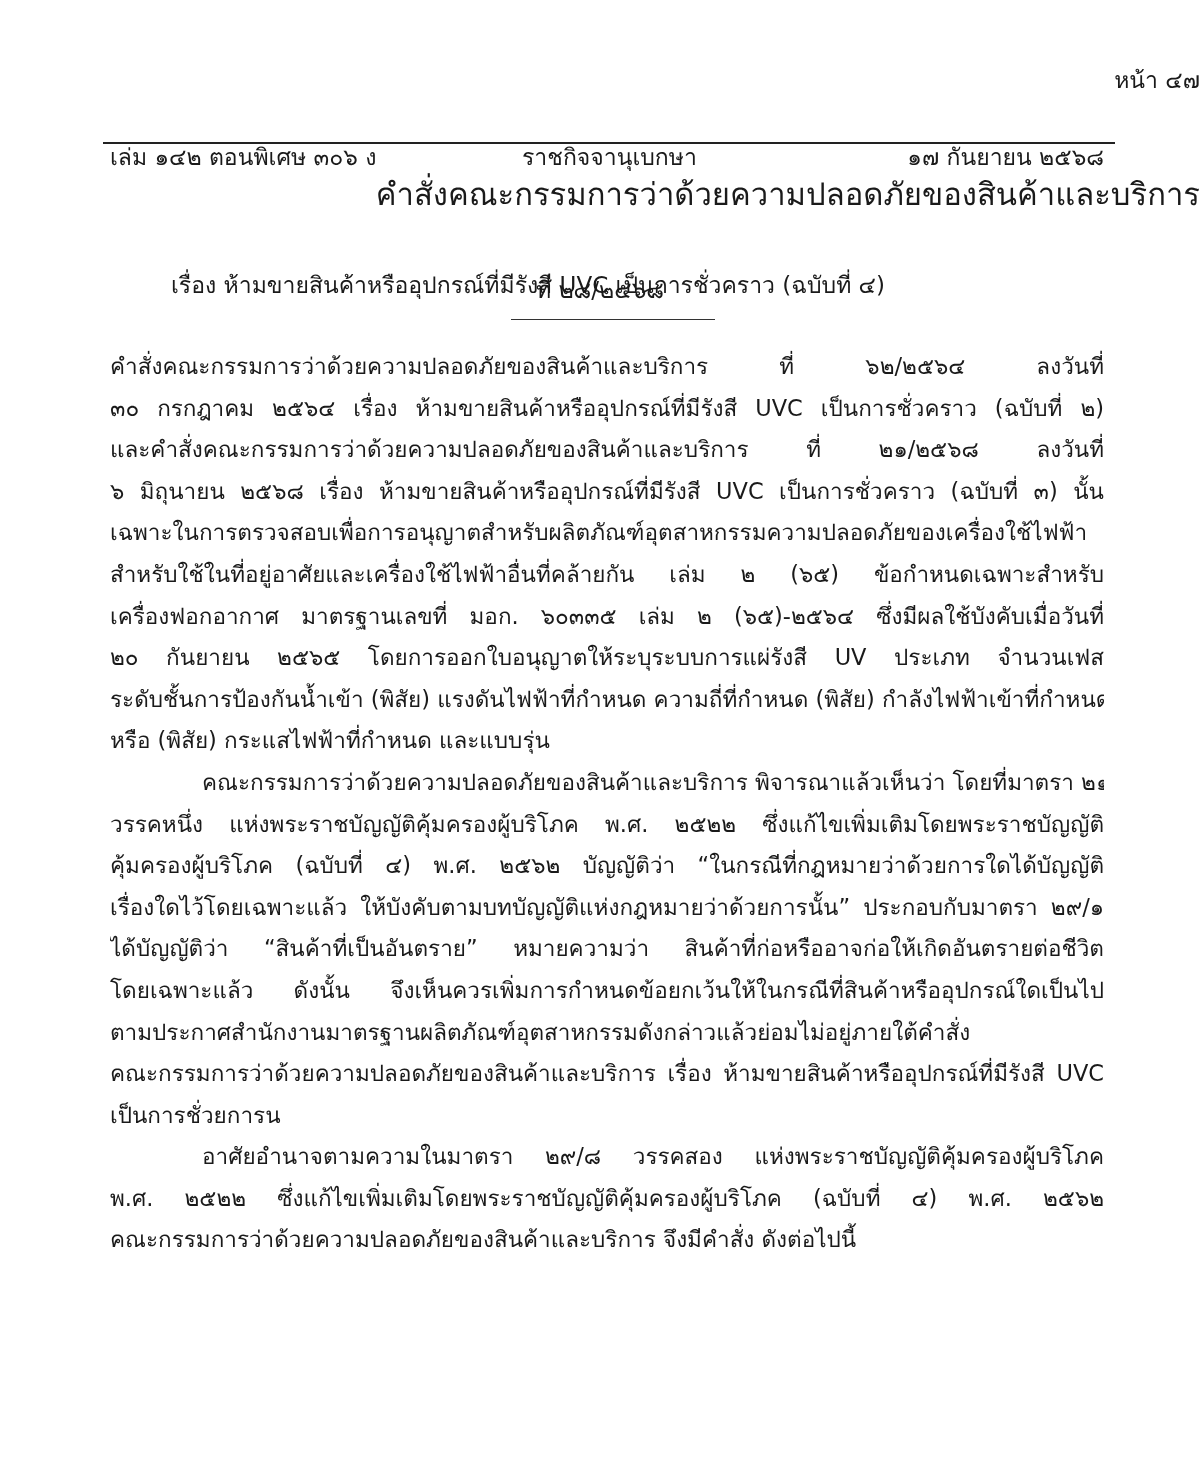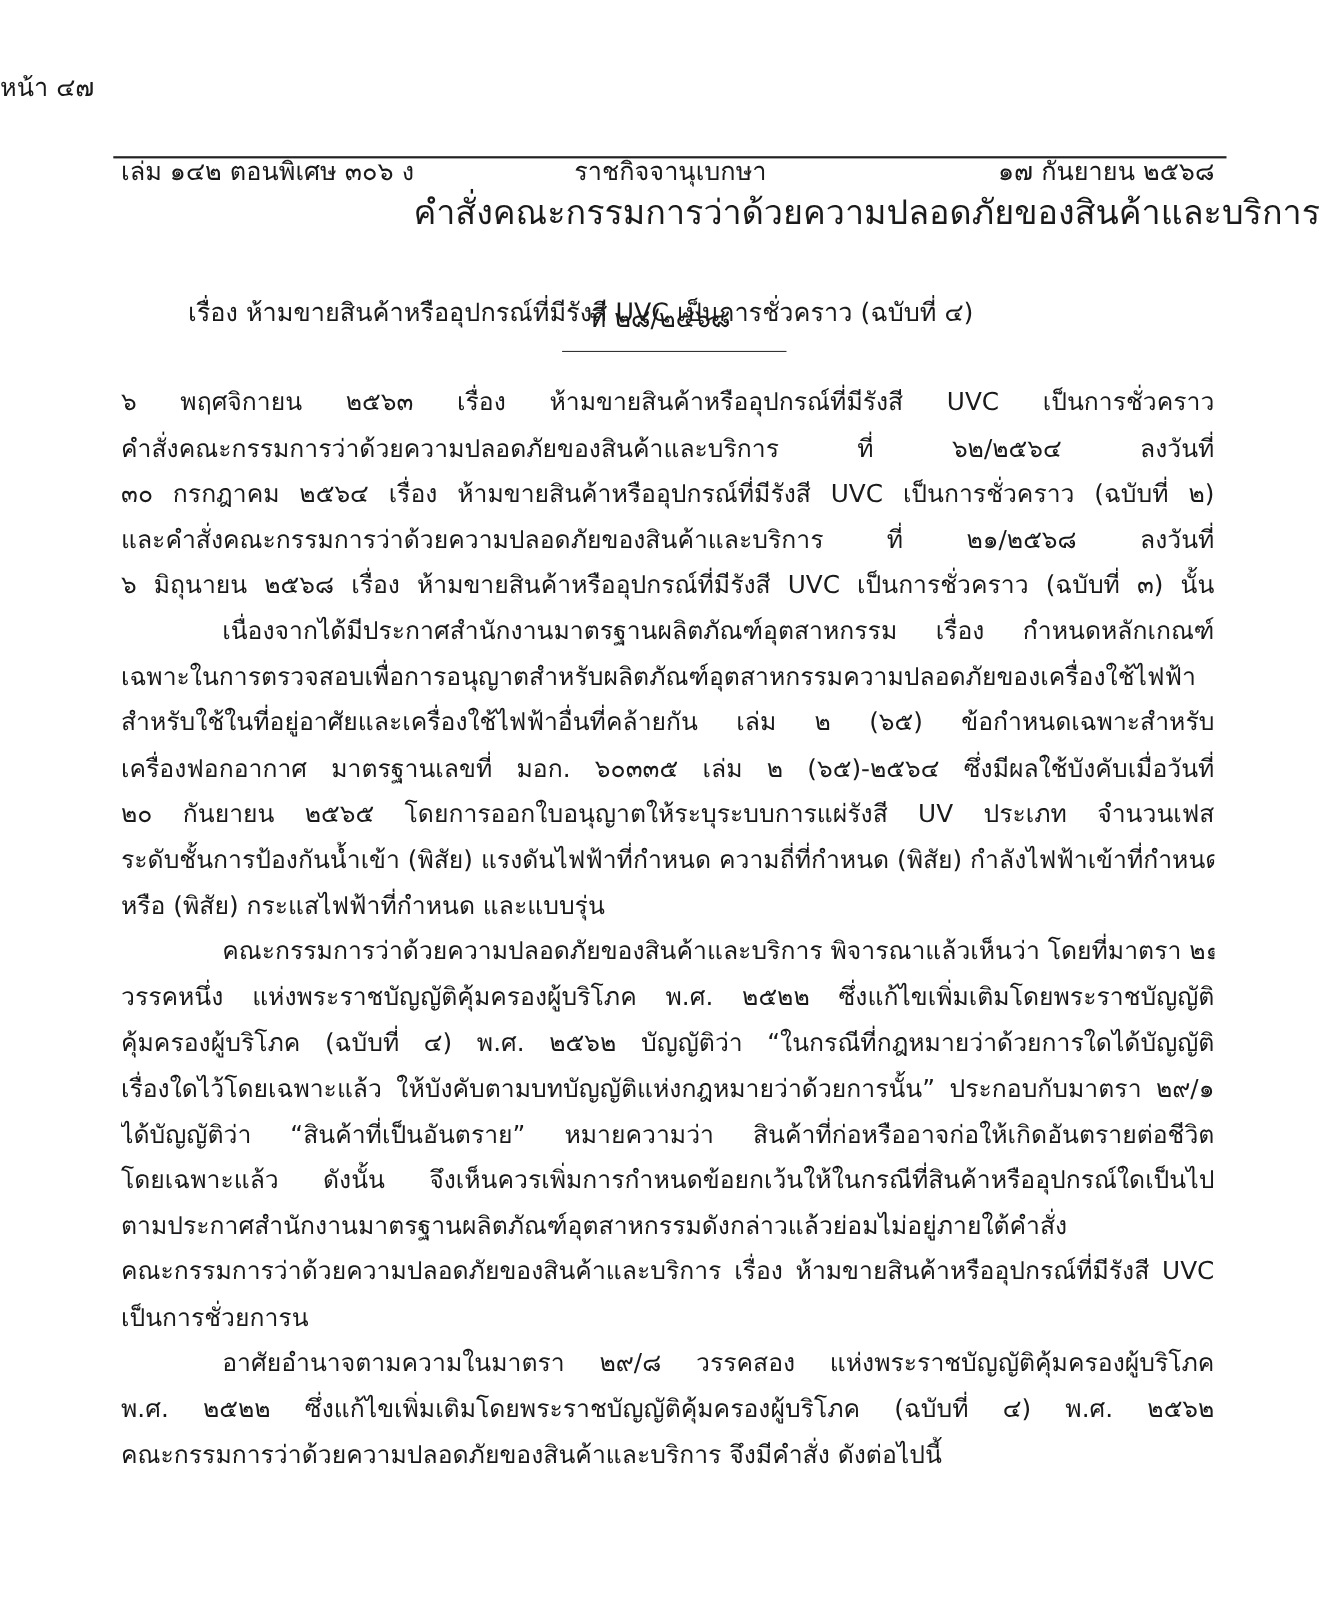--- a/index.html
+++ b/index.html
@@ -1,18 +1,18 @@
 <!DOCTYPE html>
 <html><head>
 <meta charset="utf-8">
 <style>
   html, body { margin: 0; padding: 0; background: #ffffff; }
   body { width: 1200px; height: 1463px; position: relative; overflow: hidden;
          font-family: "DejaVu Sans", "Liberation Sans", sans-serif; color: #1a1a1a; }
-  .page-number { position: absolute; top: 62px; left: 0; width: 1200px; text-align: left;
+  .page-number { position: absolute; top: 62px; left: 0; width: 1200px; text-align: right;
                  font-size: 23px; line-height: 36px; }
   .header-row { position: absolute; top: 102px; left: 110px; width: 1004px; height: 36px;
                 font-size: 23px; line-height: 36px; }
   .header-row span { position: absolute; top: 0; white-space: nowrap; margin-top: 37px; }
   .h-left { left: 0; }
   .h-center { left: 412px; }
   .h-right { right: 10px; }
   .header-rule { position: absolute; top: 142px; left: 103px; width: 1012px; height: 0;
                  border-top: 2.5px solid #222; }
   .title { position: absolute; top: 170px; left: 0; width: 1200px; text-align: right;
@@ -41,28 +41,26 @@
 </div>
 <div class="header-rule"></div>
 
 <div class="title">คำสั่งคณะกรรมการว่าด้วยความปลอดภัยของสินค้าและบริการ</div>
 <div class="order-no">ที่ ๒๘/๒๕๖๘</div>
 <div class="subject">เรื่อง ห้ามขายสินค้าหรืออุปกรณ์ที่มีรังสี UVC เป็นการชั่วคราว (ฉบับที่ ๔)</div>
 <div class="subject-rule"></div>
 
 <div class="body">
   <div>
-    <div class="line">๖ พฤศจิกายน ๒๕๖๓ เรื่อง ห้ามขายสินค้าหรืออุปกรณ์ที่มีรังสี UVC เป็นการชั่วคราว</div>
     <div class="line">คำสั่งคณะกรรมการว่าด้วยความปลอดภัยของสินค้าและบริการ ที่ ๖๒/๒๕๖๔ ลงวันที่</div>
     <div class="line">๓๐ กรกฎาคม ๒๕๖๔ เรื่อง ห้ามขายสินค้าหรืออุปกรณ์ที่มีรังสี UVC เป็นการชั่วคราว (ฉบับที่ ๒)</div>
     <div class="line">และคำสั่งคณะกรรมการว่าด้วยความปลอดภัยของสินค้าและบริการ ที่ ๒๑/๒๕๖๘ ลงวันที่</div>
     <div class="line">๖ มิถุนายน ๒๕๖๘ เรื่อง ห้ามขายสินค้าหรืออุปกรณ์ที่มีรังสี UVC เป็นการชั่วคราว (ฉบับที่ ๓) นั้น</div>
   </div>
   <div>
-    <div class="line indent">เนื่องจากได้มีประกาศสำนักงานมาตรฐานผลิตภัณฑ์อุตสาหกรรม เรื่อง กำหนดหลักเกณฑ์</div>
     <div class="line">เฉพาะในการตรวจสอบเพื่อการอนุญาตสำหรับผลิตภัณฑ์อุตสาหกรรมความปลอดภัยของเครื่องใช้ไฟฟ้า</div>
     <div class="line">สำหรับใช้ในที่อยู่อาศัยและเครื่องใช้ไฟฟ้าอื่นที่คล้ายกัน เล่ม ๒ (๖๕) ข้อกำหนดเฉพาะสำหรับ</div>
     <div class="line">เครื่องฟอกอากาศ มาตรฐานเลขที่ มอก. ๖๐๓๓๕ เล่ม ๒ (๖๕)-๒๕๖๔ ซึ่งมีผลใช้บังคับเมื่อวันที่</div>
     <div class="line">๒๐ กันยายน ๒๕๖๕ โดยการออกใบอนุญาตให้ระบุระบบการแผ่รังสี UV ประเภท จำนวนเฟส</div>
     <div class="line">ระดับชั้นการป้องกันน้ำเข้า (พิสัย) แรงดันไฟฟ้าที่กำหนด ความถี่ที่กำหนด (พิสัย) กำลังไฟฟ้าเข้าที่กำหนด</div>
     <div class="line last">หรือ (พิสัย) กระแสไฟฟ้าที่กำหนด และแบบรุ่น</div>
   </div>
   <div>
     <div class="line indent">คณะกรรมการว่าด้วยความปลอดภัยของสินค้าและบริการ พิจารณาแล้วเห็นว่า โดยที่มาตรา ๒๑</div>
     <div class="line">วรรคหนึ่ง แห่งพระราชบัญญัติคุ้มครองผู้บริโภค พ.ศ. ๒๕๒๒ ซึ่งแก้ไขเพิ่มเติมโดยพระราชบัญญัติ</div>

